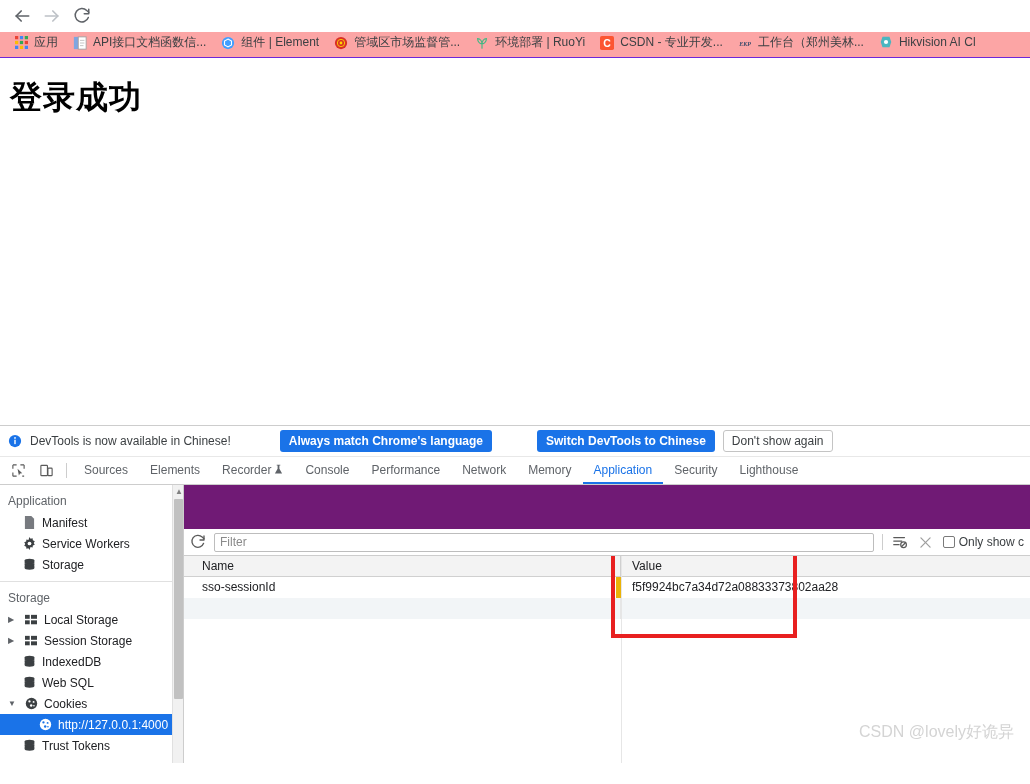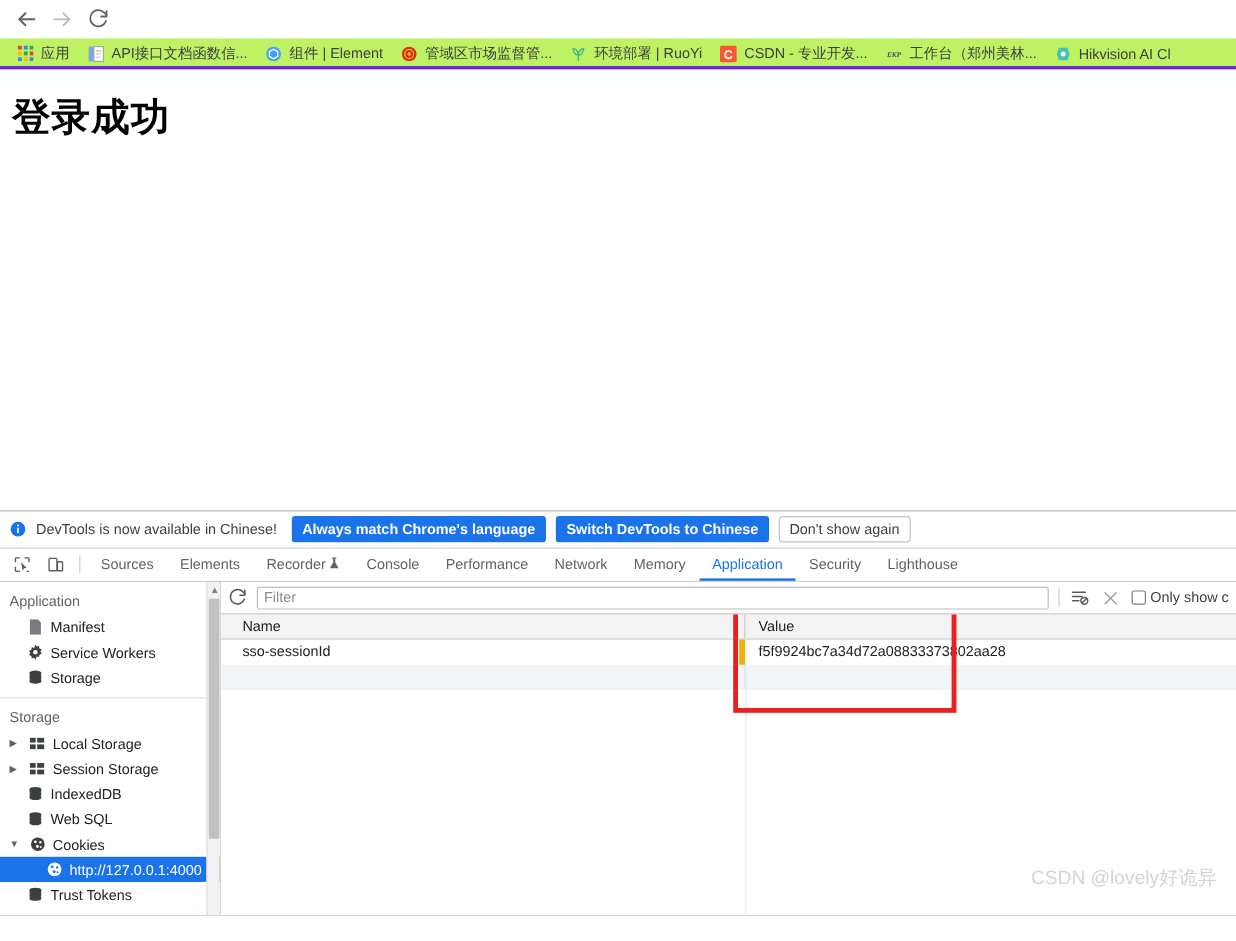--- a/index.html
+++ b/index.html
@@ -47,26 +47,26 @@
   .omnibox .url {
     font-size: 14px;
     color: #202124;
     white-space: nowrap;
     overflow: hidden;
   }
 
   
   #bookmarks-bar {
     height: 26px;
-    background: #bef264;
-    display: flex;
-    align-items: flex-end;
+    background: #fca5a5;
+    display: flex;
+    align-items: flex-start;
     padding: 0 6px;
     gap: 0px;
-    border-bottom: 3px solid #6d28d9;
+    border-bottom: 1px solid #6d28d9;
     overflow: hidden;
     white-space: nowrap;
   }
   .bookmark {
     display: flex;
     align-items: center;
     gap: 5px;
     padding: 2px 7px;
     border-radius: 4px;
     font-size: 12px;
@@ -124,20 +124,21 @@
     font-size: 12px;
     padding: 3px 8px;
     border-radius: 3px;
     border: 1px solid transparent;
     white-space: nowrap;
   }
   .banner-btn.primary {
     background: #1a73e8;
     color: #ffffff;
     font-weight: bold;
+    margin-left: 37px;
   }
   .banner-btn.secondary {
     background: #ffffff;
     color: #3c4043;
     border: 1px solid #c4c4c4;
   }
 
   #devtools-tabbar {
     height: 28px;
     display: flex;
@@ -244,20 +245,21 @@
     font-size: 8px; color: #808080;
   }
 
   
   #dt-main {
     flex: 1 1 auto;
     display: flex;
     flex-direction: column;
     min-width: 0;
     position: relative;
+    margin-top: 44px;
   }
   #cookie-toolbar {
     height: 27px;
     display: flex;
     align-items: center;
     gap: 8px;
     padding: 0 6px;
     border-bottom: 1px solid #cdcdcd;
     background: #ffffff;
   }

